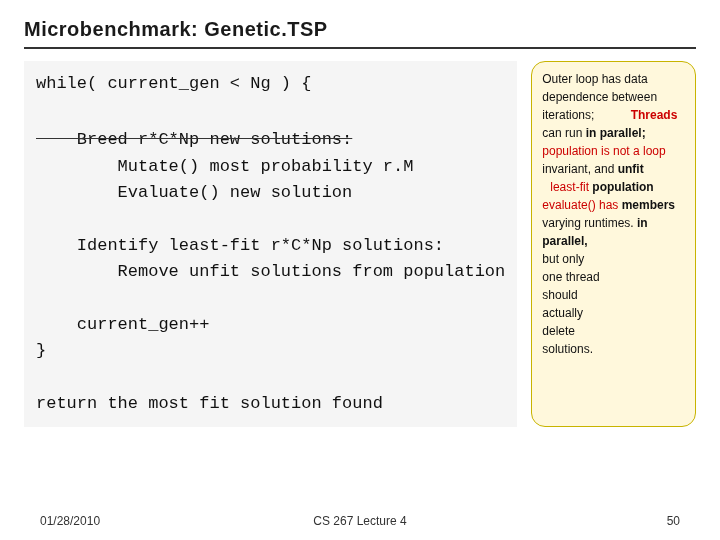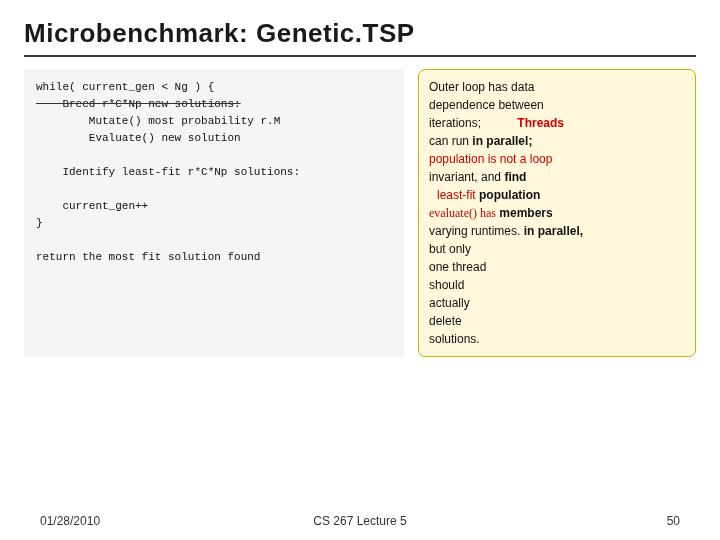--- a/index.html
+++ b/index.html
@@ -22,57 +22,58 @@
 
     .title-bar {
       display: flex;
       align-items: center;
       border-bottom: 2px solid #333;
       padding-bottom: 6px;
       margin-bottom: 12px;
     }
 
     .title-text {
-      font-size: 26px;
+      font-size: 20px;
       font-weight: bold;
       color: #1a1a1a;
       letter-spacing: 0.5px;
     }
 
     .content-area {
       display: flex;
       gap: 14px;
     }
 
     .code-block {
       flex: 0 0 380px;
       font-family: 'Courier New', Courier, monospace;
-      font-size: 11px;
+      font-size: 17px;
       line-height: 1.55;
       color: #111;
       background: #f5f5f5;
       padding: 10px 12px;
       border: none;
     }
 
     .code-line {
       display: block;
       white-space: pre;
     }
 
     .code-line.strikethrough {
       text-decoration: line-through;
       text-decoration-color: #333;
+      margin-top: 30px;
     }
 
     .annotation-box {
       flex: 1;
       background: #fff8dc;
       border: 1.5px solid #c8b400;
-      border-radius: 7px;
+      border-radius: 14px;
       padding: 8px 10px;
       font-size: 12px;
       line-height: 1.5;
       color: #111;
       position: relative;
       top: 0;
     }
 
     .annotation-text {
       font-size: 12px;
@@ -110,46 +111,47 @@
   </div>
 
   <div class="content-area">
     <div class="code-block">
       <span class="code-line">while( current_gen &lt; Ng ) {</span>
       <span class="code-line strikethrough">    Breed r*C*Np new solutions:</span>
       <span class="code-line">        Mutate() most probability r.M</span>
       <span class="code-line">        Evaluate() new solution</span>
       <span class="code-line">&nbsp;</span>
       <span class="code-line">    Identify least-fit r*C*Np solutions:</span>
+      <span class="code-line">        Remove unfit solutions from population</span>
       <span class="code-line">&nbsp;</span>
       <span class="code-line">    current_gen++</span>
       <span class="code-line">}</span>
       <span class="code-line">&nbsp;</span>
       <span class="code-line">return the most fit solution found</span>
     </div>
 
     <div class="annotation-box">
       <div class="annotation-text">
         Outer loop has data<br>
         dependence between<br>
         iterations; <span style="color:#cc0000; font-weight:bold;margin-left:33px;">Threads</span><br>
         can run <strong>in parallel;</strong><br>
         <span style="color:#cc0000;">population is not a loop</span><br>
-        invariant, and <strong>find</strong><br>
+        invariant, and <strong>unfit</strong><br>
         <span style="color:#cc0000;padding-left:8px;">least-fit</span> <strong>population</strong><br>
-        <span style="color:#cc0000;font-family:Liberation Serif, serif;">evaluate() has</span> <strong>members</strong><br>
+        <span style="color:#cc0000;">evaluate() has</span> <strong>members</strong><br>
         varying runtimes. <strong>in parallel,</strong><br>
         but only<br>
         one thread<br>
         should<br>
         actually<br>
         delete<br>
         solutions.
       </div>
     </div>
   </div>
 
   <div class="footer">
     <span>01/28/2010</span>
-    <span class="footer-center">CS 267 Lecture 5</span>
+    <span class="footer-center">CS 267 Lecture 4</span>
     <span>50</span>
   </div>
 </div>
 
 </body></html>

